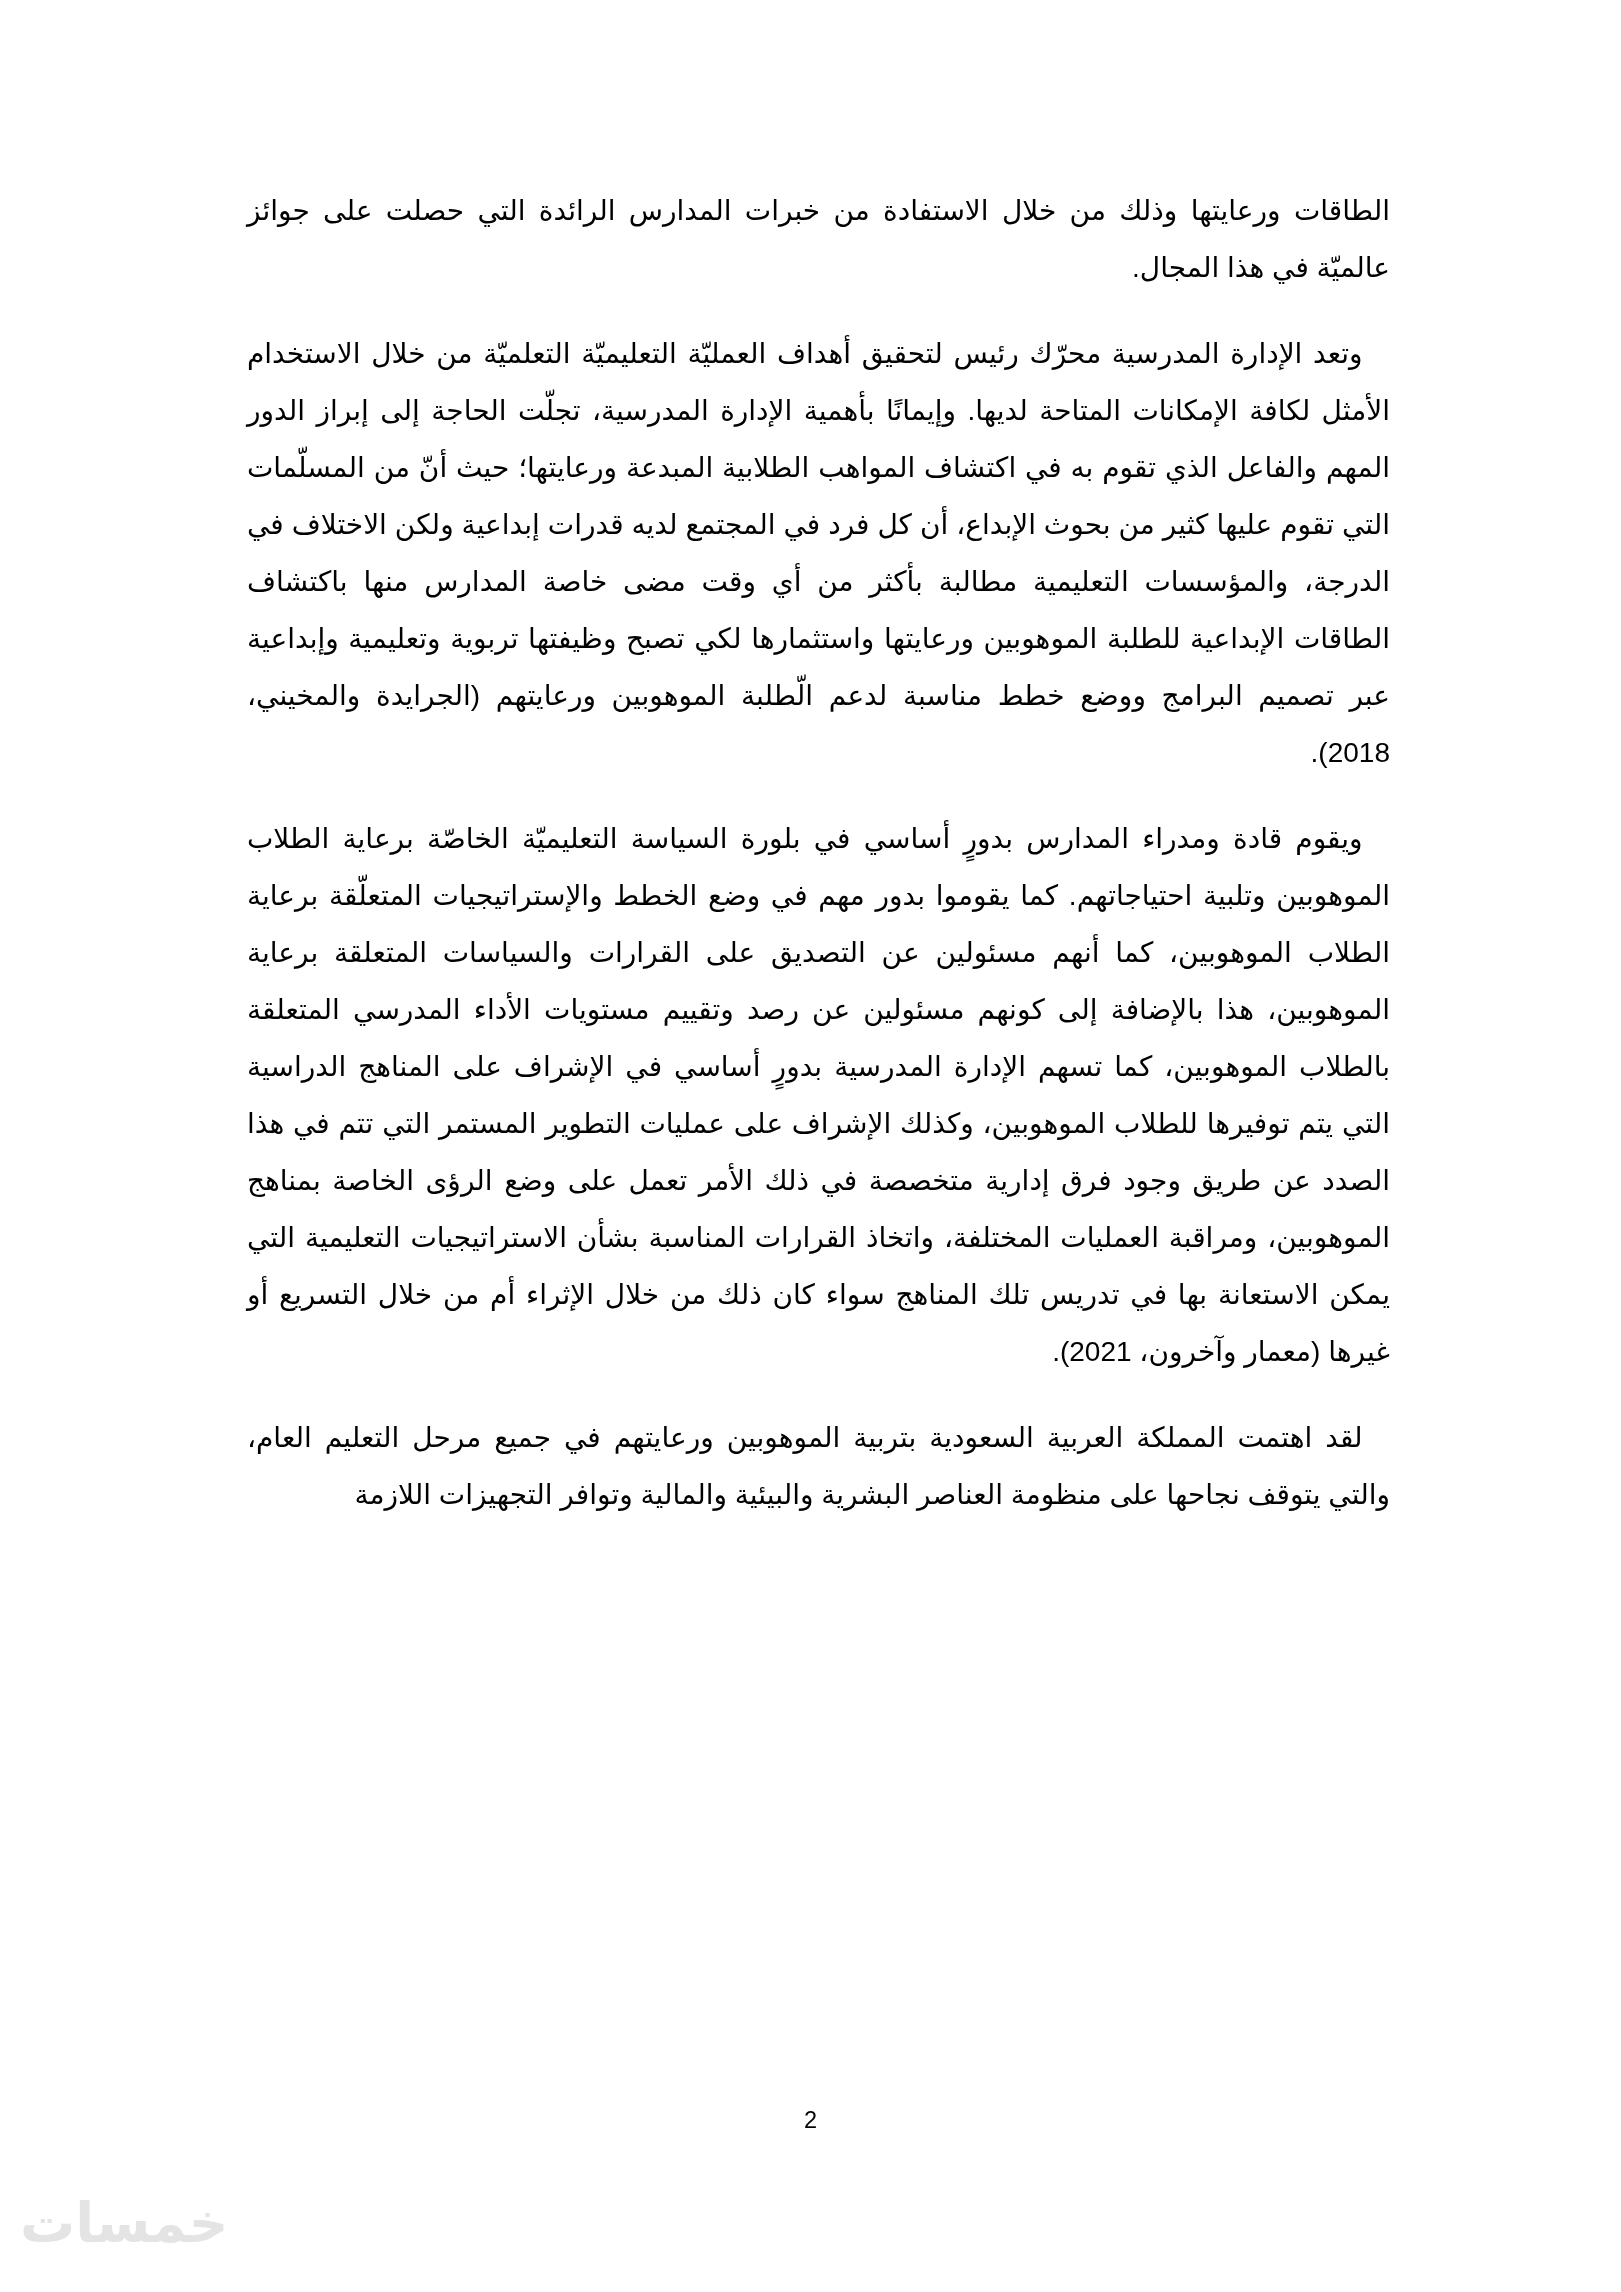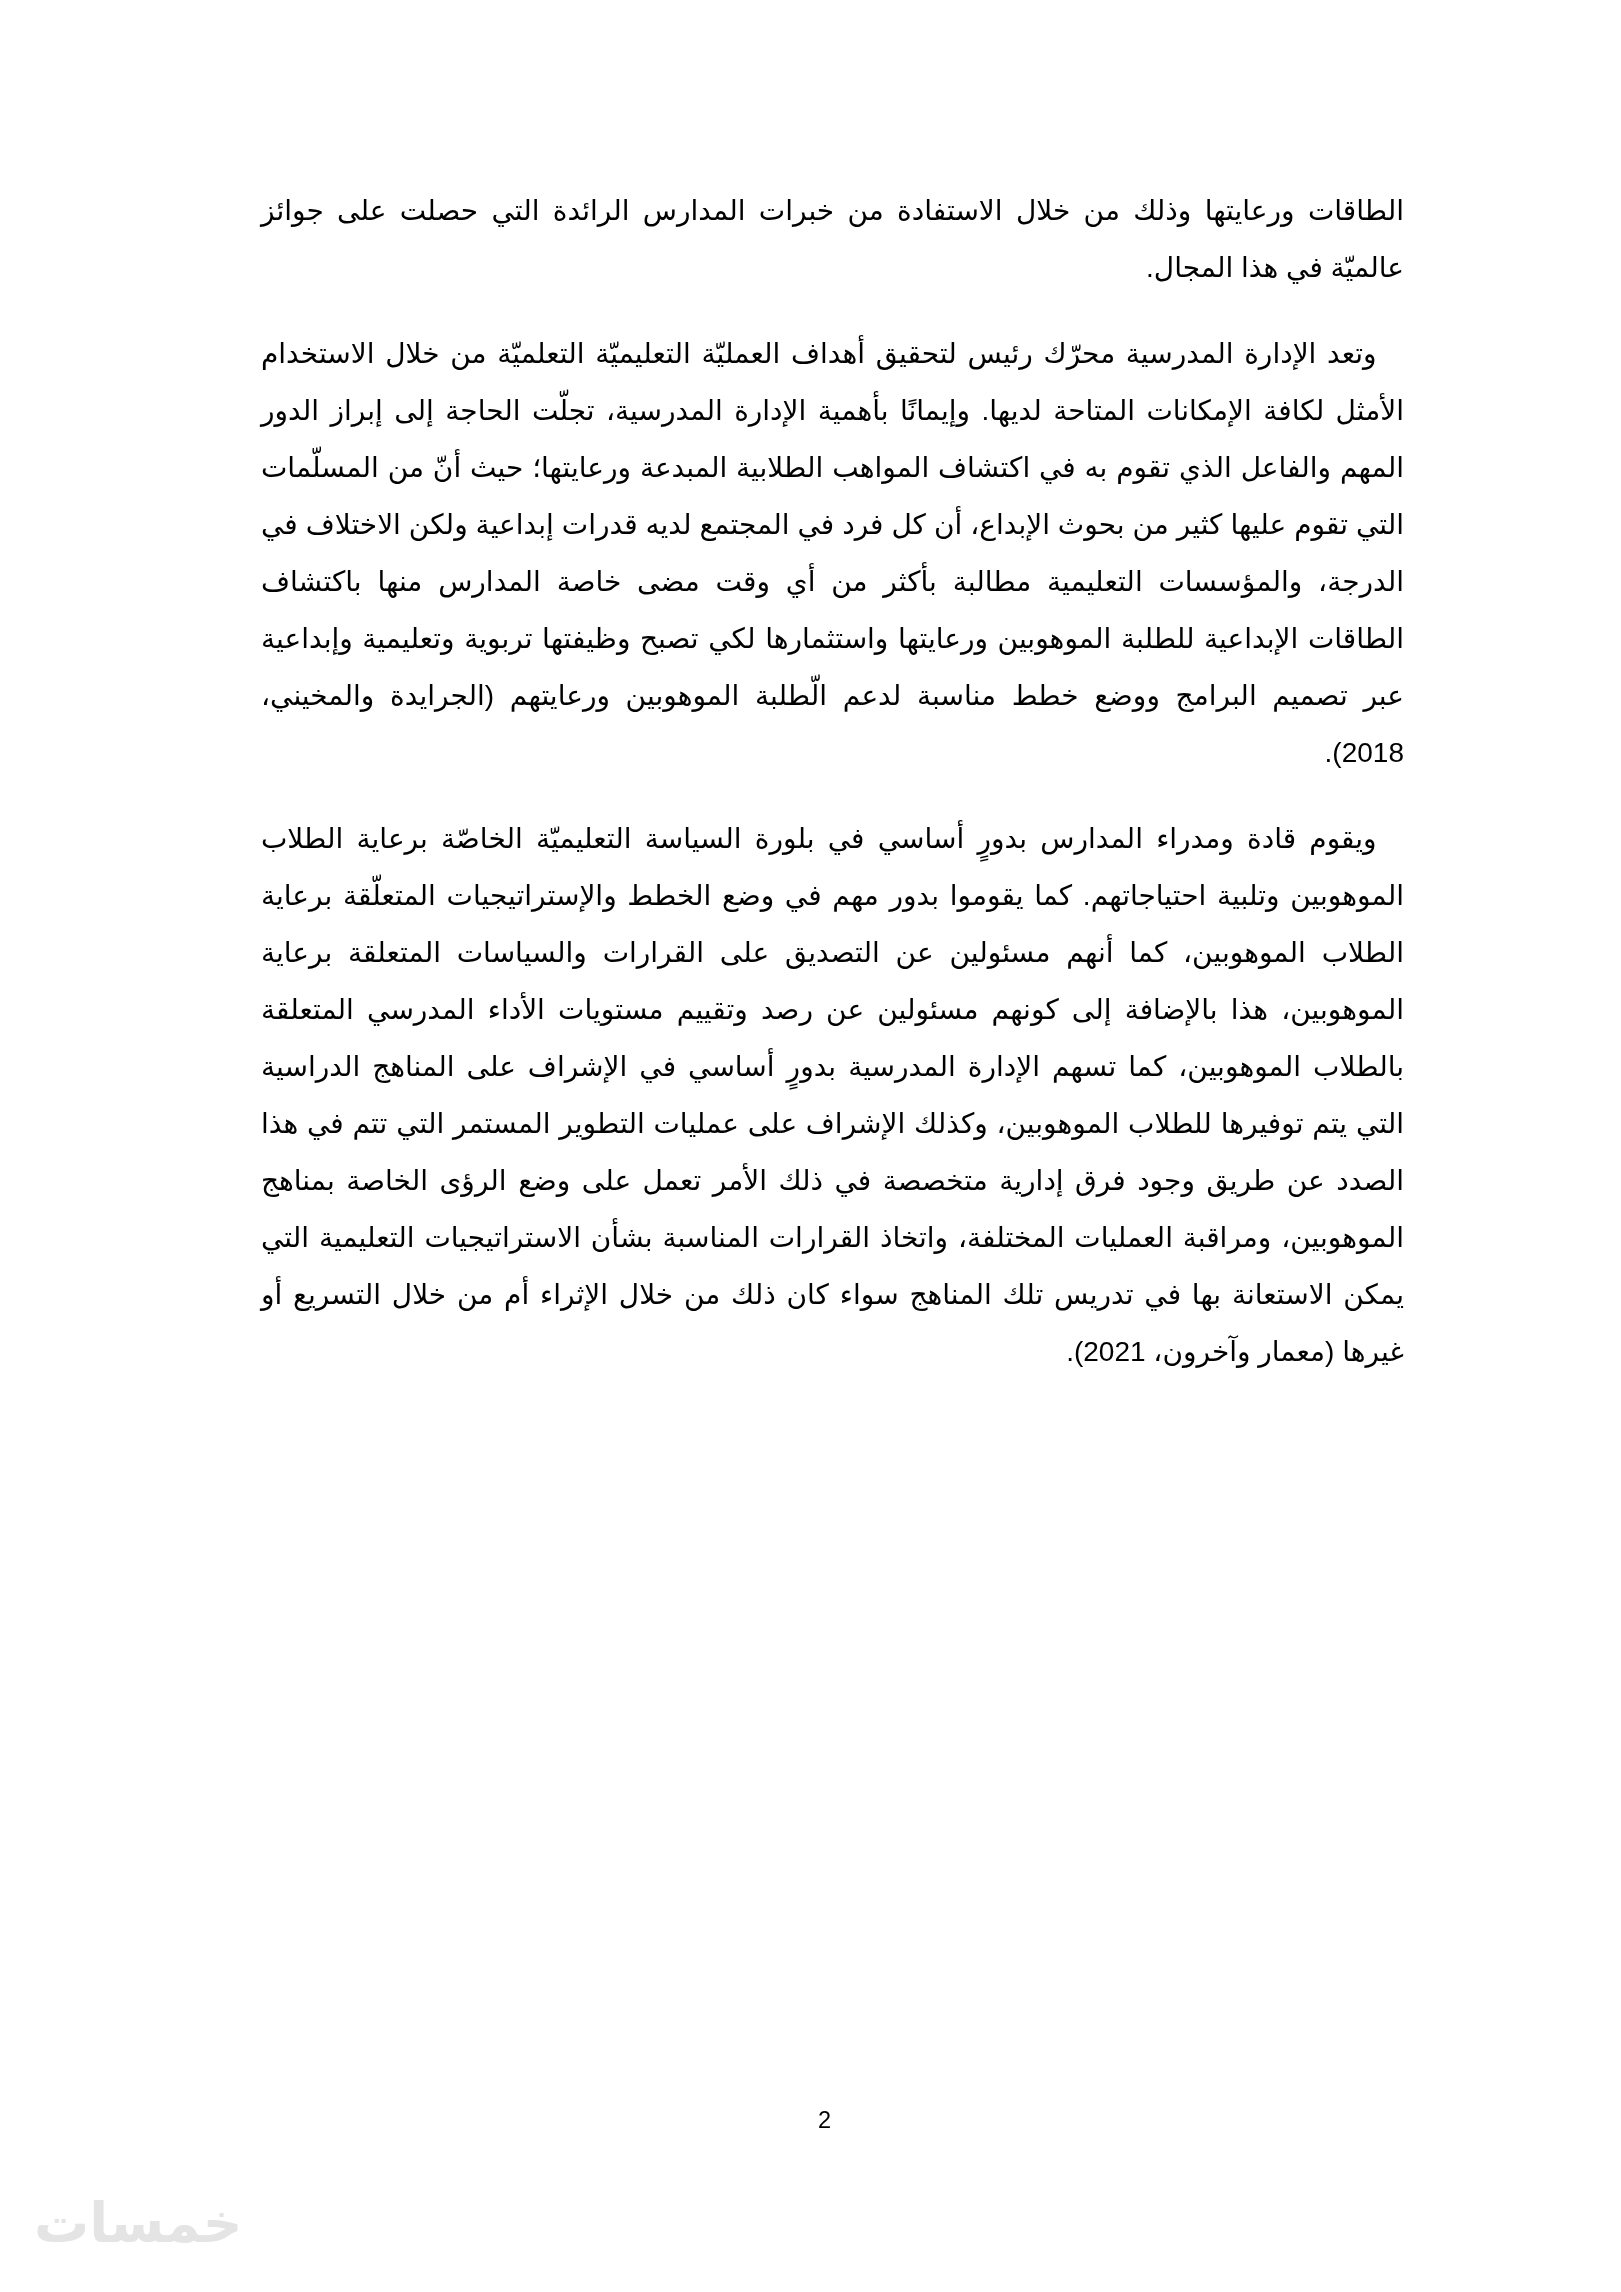--- a/index.html
+++ b/index.html
@@ -1,17 +1,17 @@
 <!DOCTYPE html>
 <html><head>
   <meta charset="utf-8">
   <style>
     html, body { margin: 0; padding: 0; background: #ffffff; }
     body { width: 1621px; height: 2293px; position: relative; overflow: hidden; }
-    .page { position: absolute; left: 14px; top: 0; width: 1301px; height: 2293px; background: #fff; }
+    .page { position: absolute; left: 0; top: 0; width: 1301px; height: 2293px; background: #fff; }
     .content {
       position: absolute; left: 247px; top: 182px; width: 1143px;
       direction: rtl; text-align: justify; text-align-last: right;
       font-family: "Liberation Sans", "DejaVu Sans", sans-serif;
       font-size: 28px; line-height: 57px; color: #000;
     }
     .para { margin: 0 0 29px 0; }
     .para.indent { text-indent: 27.4px; }
     .heading {
       margin: 39px 0 29px 0; font-family: "DejaVu Sans", sans-serif;
@@ -28,17 +28,18 @@
     }
   </style>
 </head>
 <body>
 
 <div class="page">
   <div class="content">
     <p class="para">الطاقات ورعايتها وذلك من خلال الاستفادة من خبرات المدارس الرائدة التي حصلت على جوائز عالميّة في هذا المجال.</p>
     <p class="para indent">وتعد الإدارة المدرسية محرّك رئيس لتحقيق أهداف العمليّة التعليميّة التعلميّة من خلال الاستخدام الأمثل لكافة الإمكانات المتاحة لديها. وإيمانًا بأهمية الإدارة المدرسية، تجلّت الحاجة إلى إبراز الدور المهم والفاعل الذي تقوم به في اكتشاف المواهب الطلابية المبدعة ورعايتها؛ حيث أنّ من المسلّمات التي تقوم عليها كثير من بحوث الإبداع، أن كل فرد في المجتمع لديه قدرات إبداعية ولكن الاختلاف في الدرجة، والمؤسسات التعليمية مطالبة بأكثر من أي وقت مضى خاصة المدارس منها باكتشاف الطاقات الإبداعية للطلبة الموهوبين ورعايتها واستثمارها لكي تصبح وظيفتها تربوية وتعليمية وإبداعية عبر تصميم البرامج ووضع خطط مناسبة لدعم الّطلبة الموهوبين ورعايتهم (الجرايدة والمخيني، 2018).</p>
     <p class="para indent">ويقوم قادة ومدراء المدارس بدورٍ أساسي في بلورة السياسة التعليميّة الخاصّة برعاية الطلاب الموهوبين وتلبية احتياجاتهم. كما يقوموا بدور مهم في وضع الخطط والإستراتيجيات المتعلّقة برعاية الطلاب الموهوبين، كما أنهم مسئولين عن التصديق على القرارات والسياسات المتعلقة برعاية الموهوبين، هذا بالإضافة إلى كونهم مسئولين عن رصد وتقييم مستويات الأداء المدرسي المتعلقة بالطلاب الموهوبين، كما تسهم الإدارة المدرسية بدورٍ أساسي في الإشراف على المناهج الدراسية التي يتم توفيرها للطلاب الموهوبين، وكذلك الإشراف على عمليات التطوير المستمر التي تتم في هذا الصدد عن طريق وجود فرق إدارية متخصصة في ذلك الأمر تعمل على وضع الرؤى الخاصة بمناهج الموهوبين، ومراقبة العمليات المختلفة، واتخاذ القرارات المناسبة بشأن الاستراتيجيات التعليمية التي يمكن الاستعانة بها في تدريس تلك المناهج سواء كان ذلك من خلال الإثراء أم من خلال التسريع أو غيرها (معمار وآخرون، 2021).</p>
+    <p class="para indent">لقد اهتمت المملكة العربية السعودية بتربية الموهوبين ورعايتهم في جميع مرحل التعليم العام، والتي يتوقف نجاحها على منظومة العناصر البشرية والبيئية والمالية وتوافر التجهيزات اللازمة</p>
   </div>
   <div class="page-number">2</div>
   <div class="watermark">خمسات</div>
 </div>
 
 
 </body></html>

